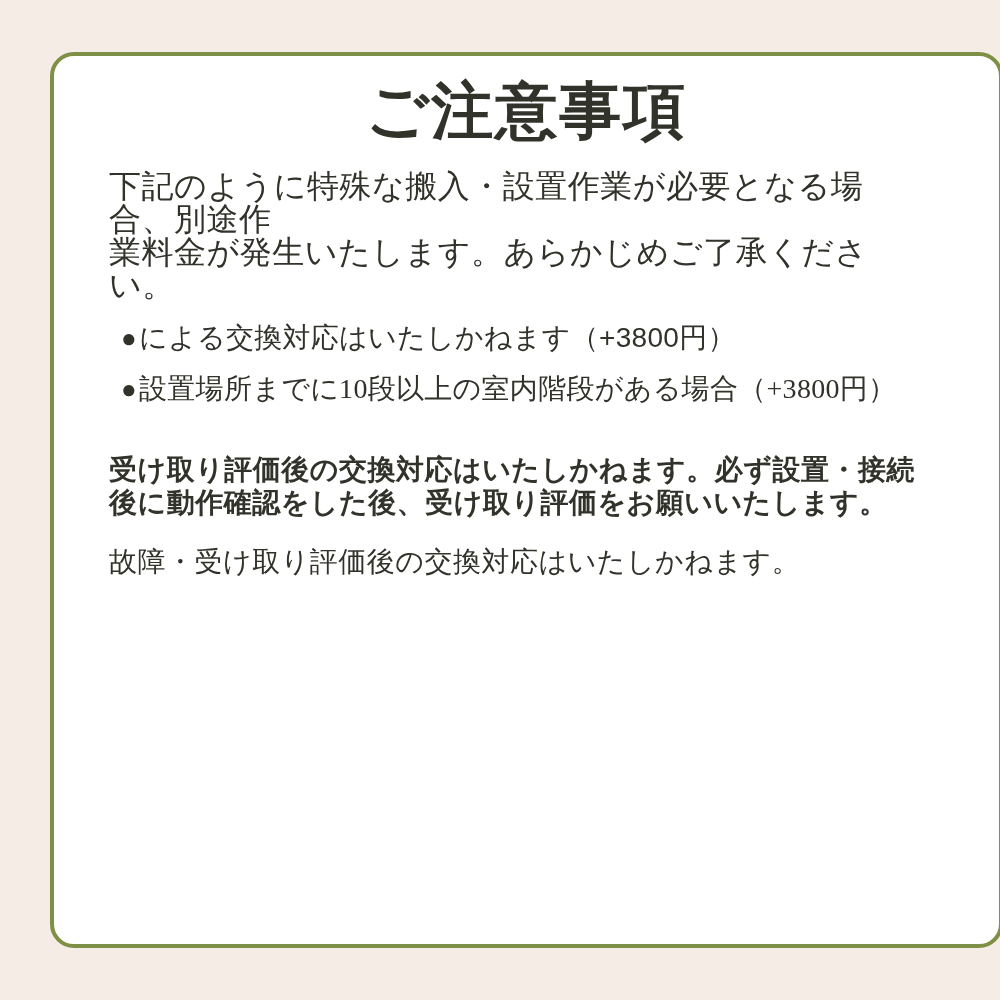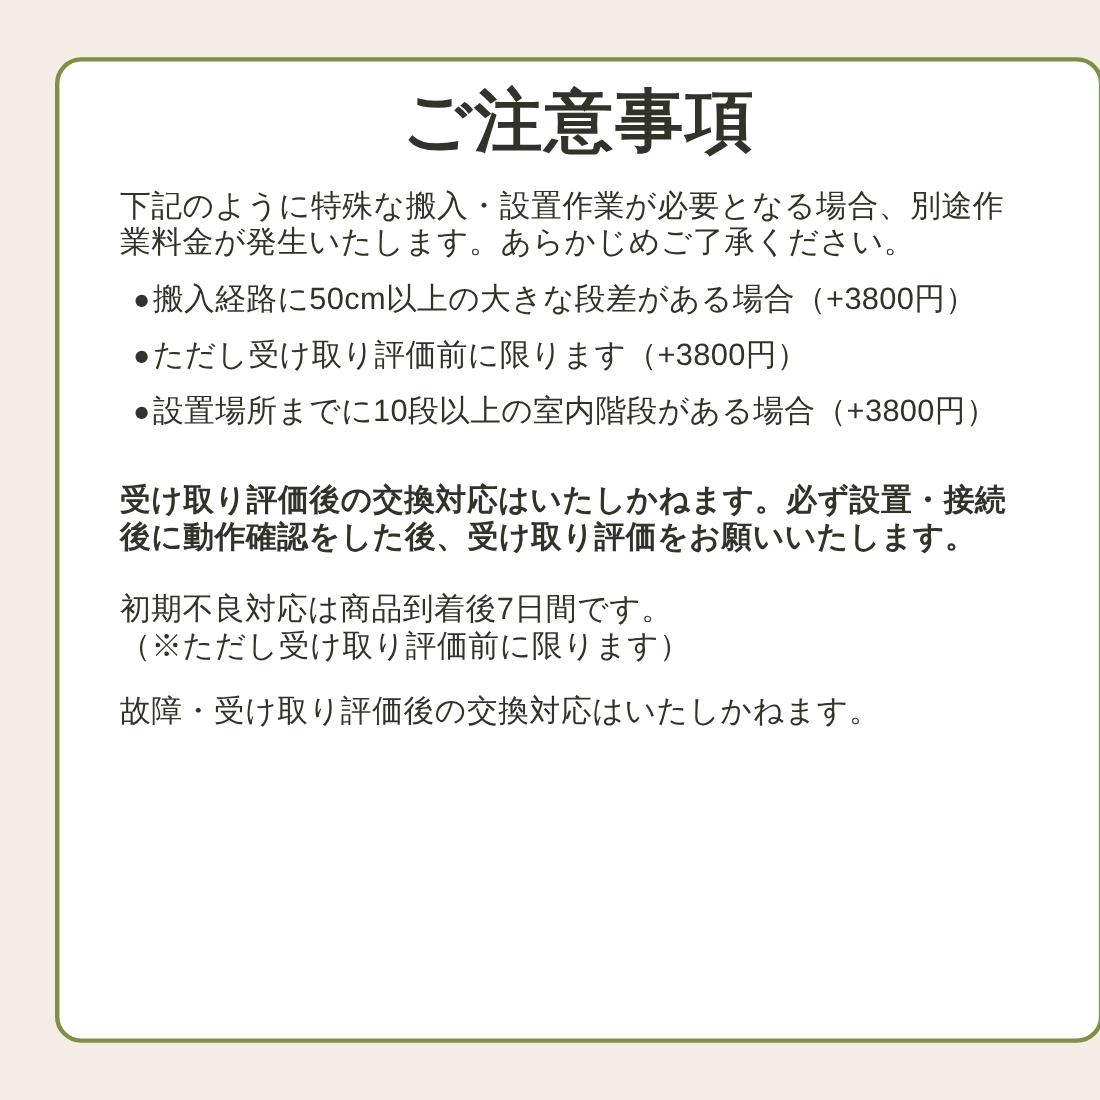--- a/index.html
+++ b/index.html
@@ -31,39 +31,40 @@
   .title {
     margin: 22px 0 0 0;
     text-align: center;
     font-size: 62px;
     font-weight: bold;
     line-height: 1.06;
     letter-spacing: 2px;
   }
   .intro {
     margin: 26px 18px 0 2px;
-    font-size: 28px;
+    font-size: 32px;
     line-height: 33px;
     white-space: pre-line;
     letter-spacing: 0.5px;
   }
   .surcharge-list {
     list-style: none;
     margin: 18px 0 0 0;
     padding: 0 0 0 14px;
   }
   .surcharge-list li {
     font-size: 28px;
     line-height: 35px;
     margin-bottom: 15px;
     white-space: nowrap;
     letter-spacing: 0.3px;
   }
   .surcharge-list li:last-child {
     margin-bottom: 0;
+    font-family: Liberation Serif, serif;
   }
   .bullet {
     font-size: 26px;
     margin-right: 2px;
   }
   .note {
     margin: 30px 0 0 2px;
     font-size: 28px;
     line-height: 33px;
     white-space: pre-line;
@@ -80,23 +81,20 @@
 </head>
 <body>
 
 <div class="card">
   <h1 class="title">ご注意事項</h1>
 
   <p class="intro">下記のように特殊な搬入・設置作業が必要となる場合、別途作
 業料金が発生いたします。あらかじめご了承ください。</p>
 
   <ul class="surcharge-list">
-    <li><span class="bullet">●</span><span>搬入経路に50cm以上の大きな段差がある場合（+3800円）</span></li>
-    <li><span class="bullet">●</span><span>ただし受け取り評価前に限ります（+3800円）</span></li>
+    <li><span class="bullet">●</span><span>による交換対応はいたしかねます（+3800円）</span></li>
     <li><span class="bullet">●</span><span>設置場所までに10段以上の室内階段がある場合（+3800円）</span></li>
   </ul>
 
   <p class="note first">受け取り評価後の交換対応はいたしかねます。必ず設置・接続
 後に動作確認をした後、受け取り評価をお願いいたします。</p>
-  <p class="note mid1">初期不良対応は商品到着後7日間です。
-（※ただし受け取り評価前に限ります）</p>
   <p class="note last">故障・受け取り評価後の交換対応はいたしかねます。</p>
 </div>
 
 </body></html>

